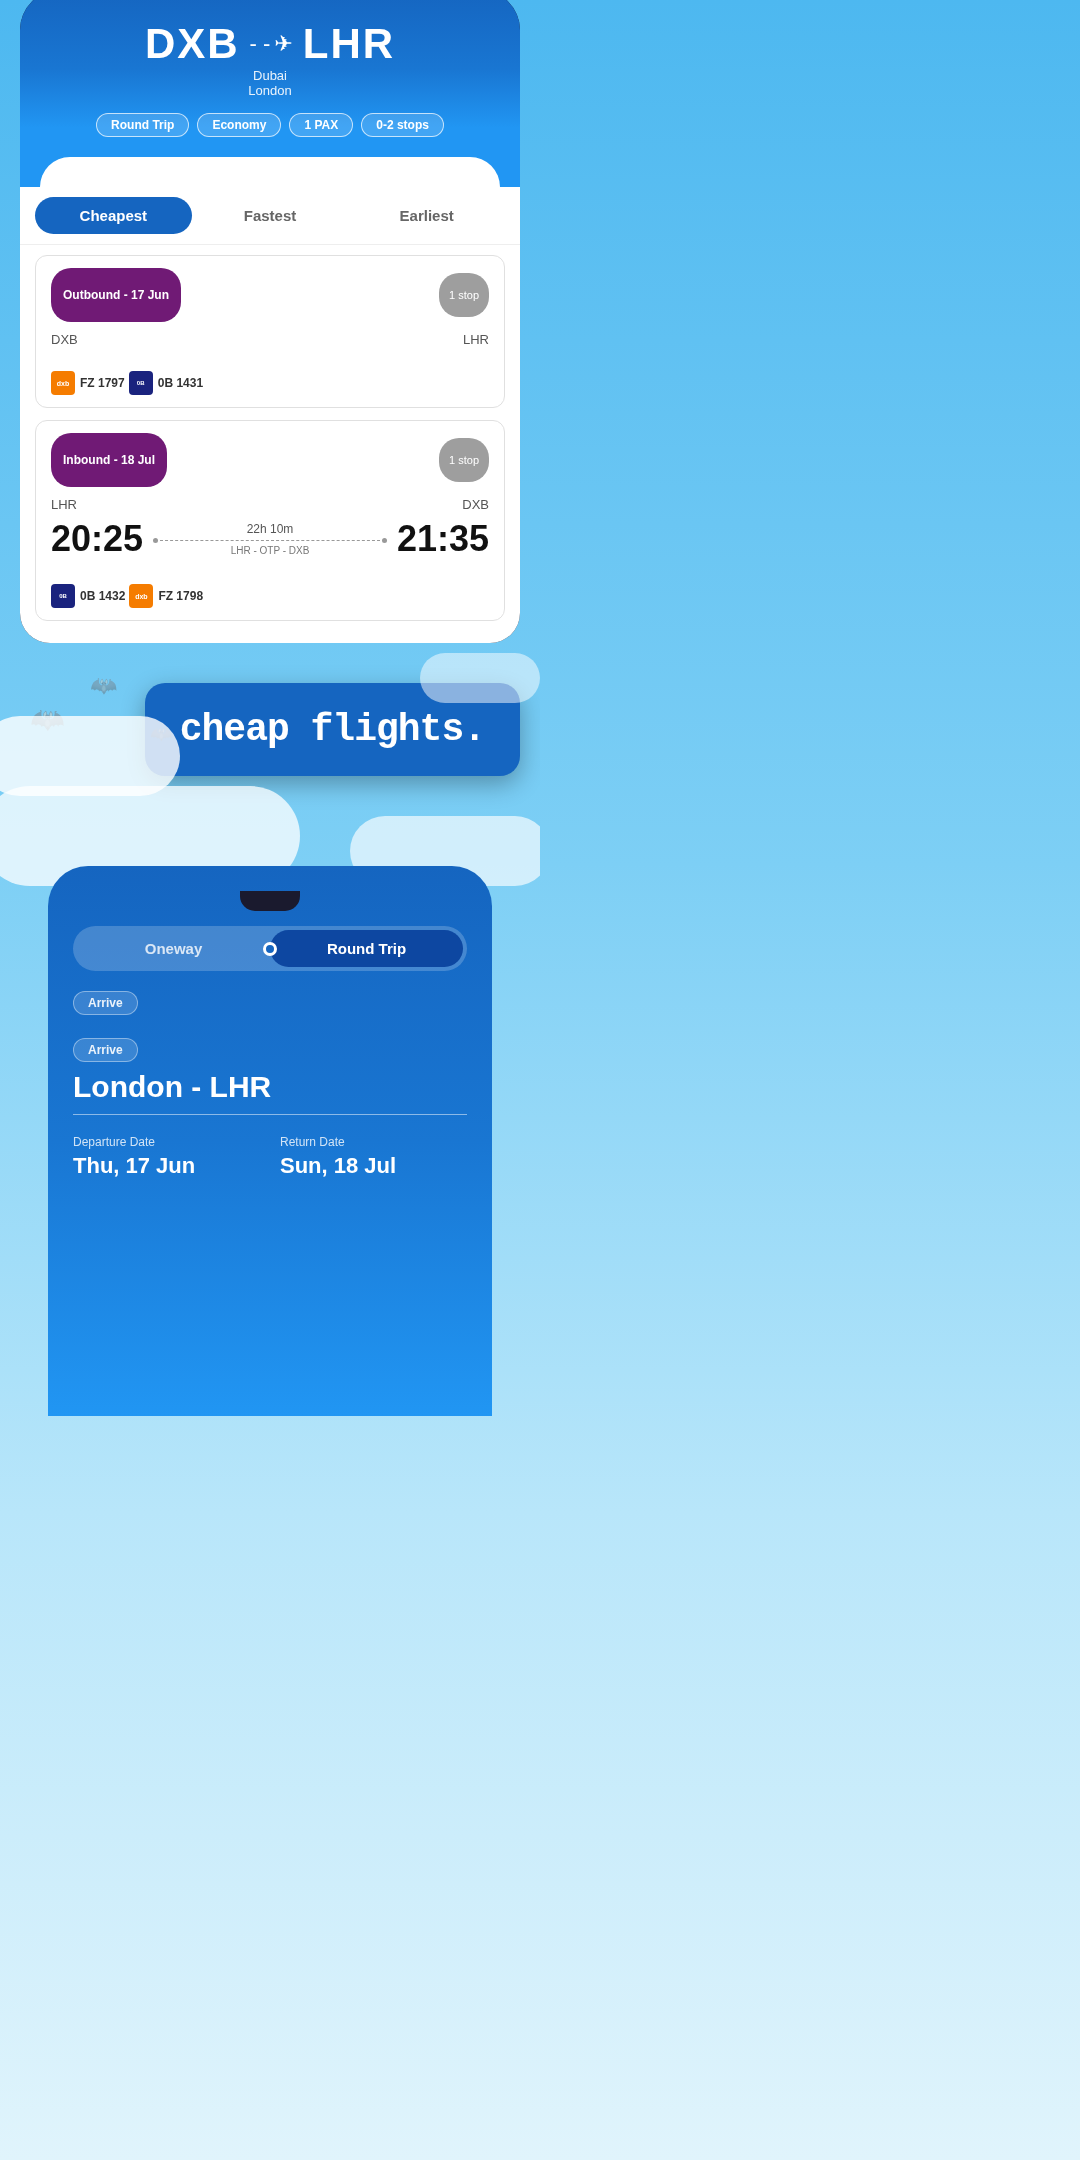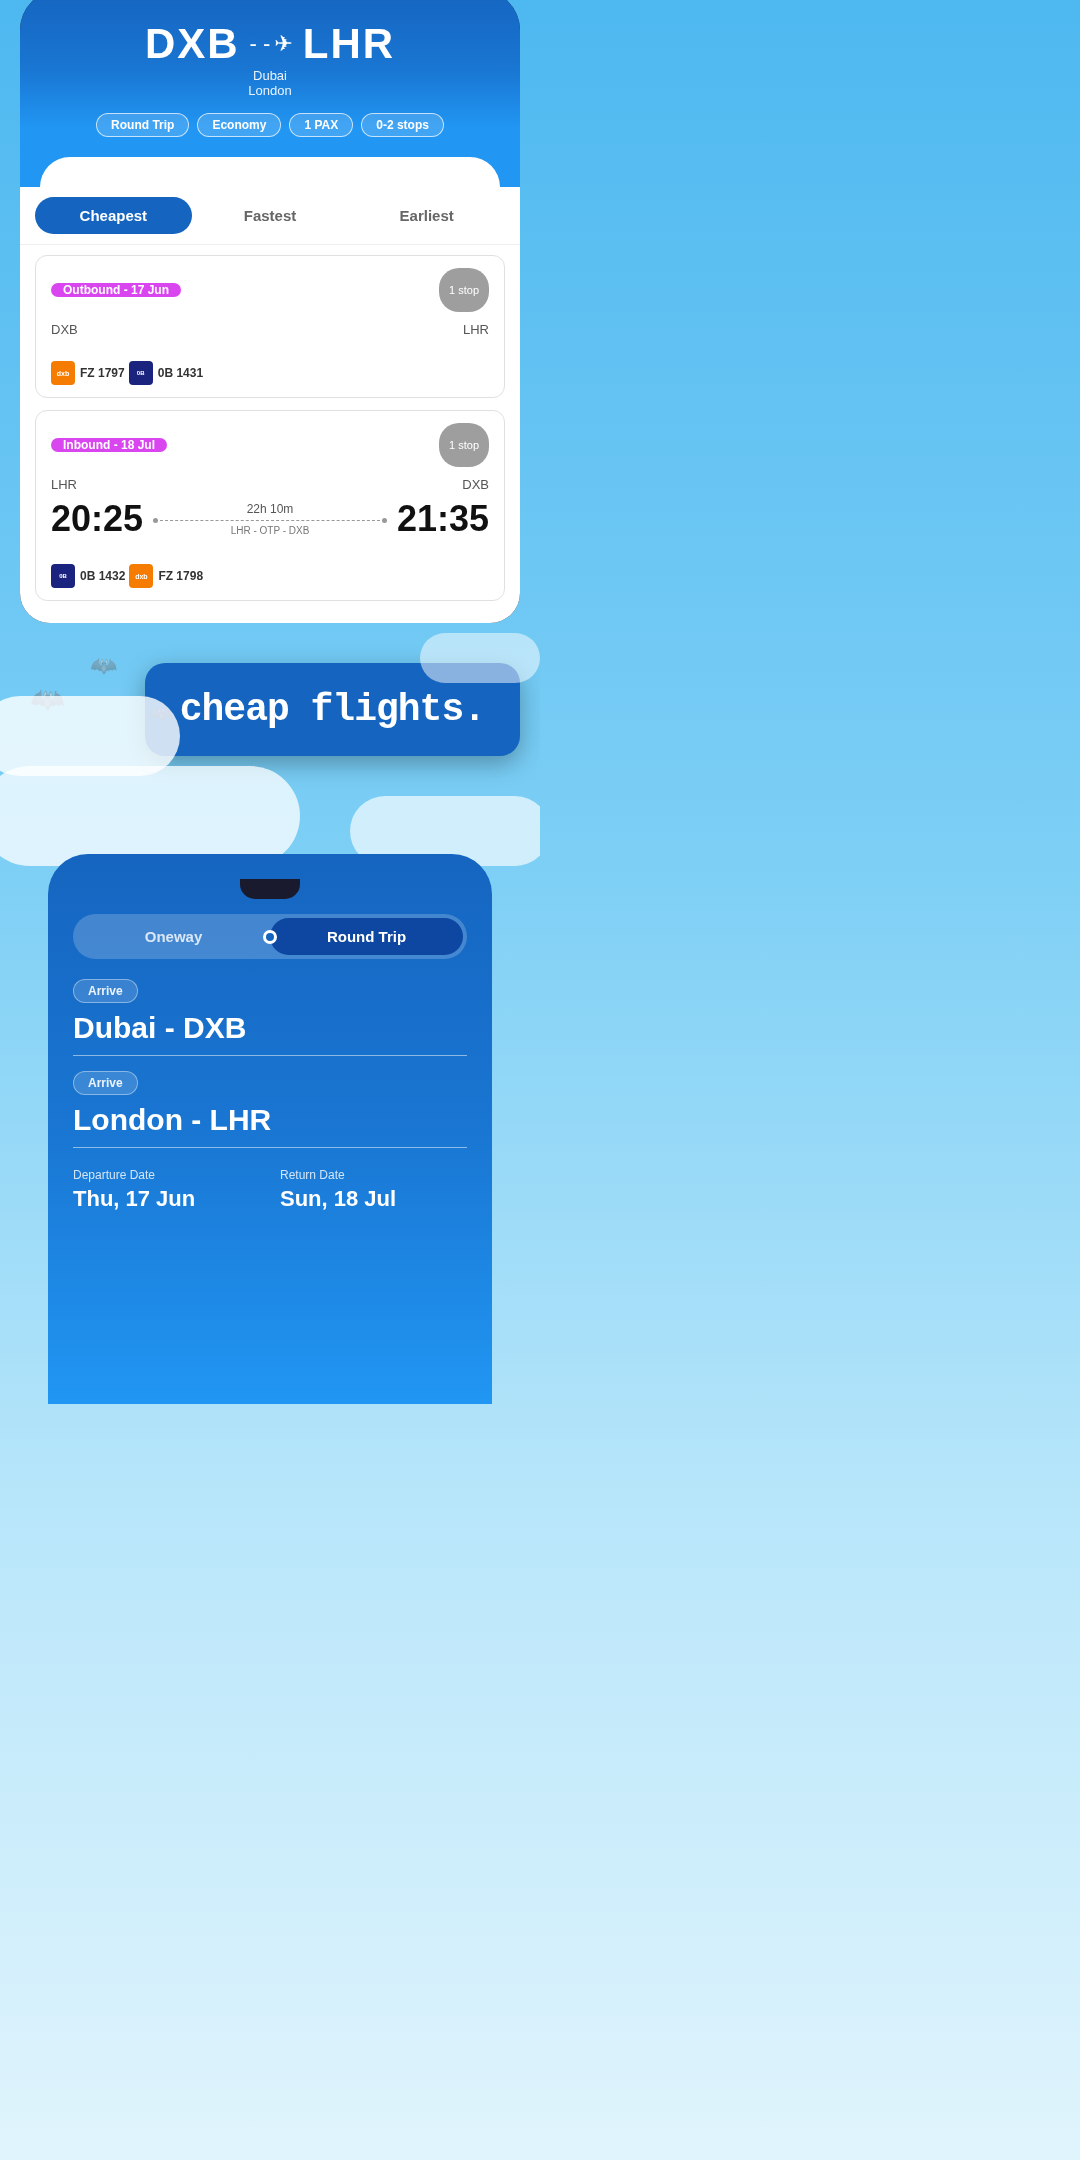--- a/index.html
+++ b/index.html
@@ -154,24 +154,24 @@
     }
 
     .segment-header {
       display: flex;
       justify-content: space-between;
       align-items: center;
       margin-bottom: 10px;
     }
 
     .segment-label {
-      background: #d946ef;
+      background: #701a75;
       color: white;
       border-radius: 20px;
-      padding: 0 12px;
+      padding: 20px 12px;
       font-size: 12px;
       font-weight: 600;
     }
 
     .stop-badge {
       background: #9e9e9e;
       color: white;
       border-radius: 20px;
       padding: 16px 10px;
       font-size: 11px;
@@ -310,21 +310,21 @@
     .tagline-text {
       color: white;
       font-size: 38px;
       font-weight: 900;
       font-family: 'Courier New', monospace;
       letter-spacing: -1px;
     }
 
     
     .phone-mockup-bottom {
-      margin: 8px auto;
+      margin: 0 auto;
       width: 444px;
       background: #1a1a2e;
       border-radius: 40px 40px 0 0;
       overflow: hidden;
       position: relative;
       margin-bottom: 0;
     }
 
     .phone-screen-bottom {
       background: linear-gradient(180deg, #1565c0 0%, #1976d2 50%, #2196f3 100%);
@@ -559,21 +559,20 @@
       <div class="phone-notch"></div>
 
       <div class="trip-toggle">
         <div class="trip-option inactive">Oneway</div>
         <div class="toggle-indicator"></div>
         <div class="trip-option active">Round Trip</div>
       </div>
 
       <div class="location-field">
         <span class="location-label">Arrive</span>
-        <div class="location-value">Dubai - DXB</div>
       </div>
 
       <div class="location-field">
         <span class="location-label">Arrive</span>
         <div class="location-value">London - LHR</div>
       </div>
 
       <div class="date-section">
         <div class="date-field">
           <div class="date-label">Departure Date</div>

